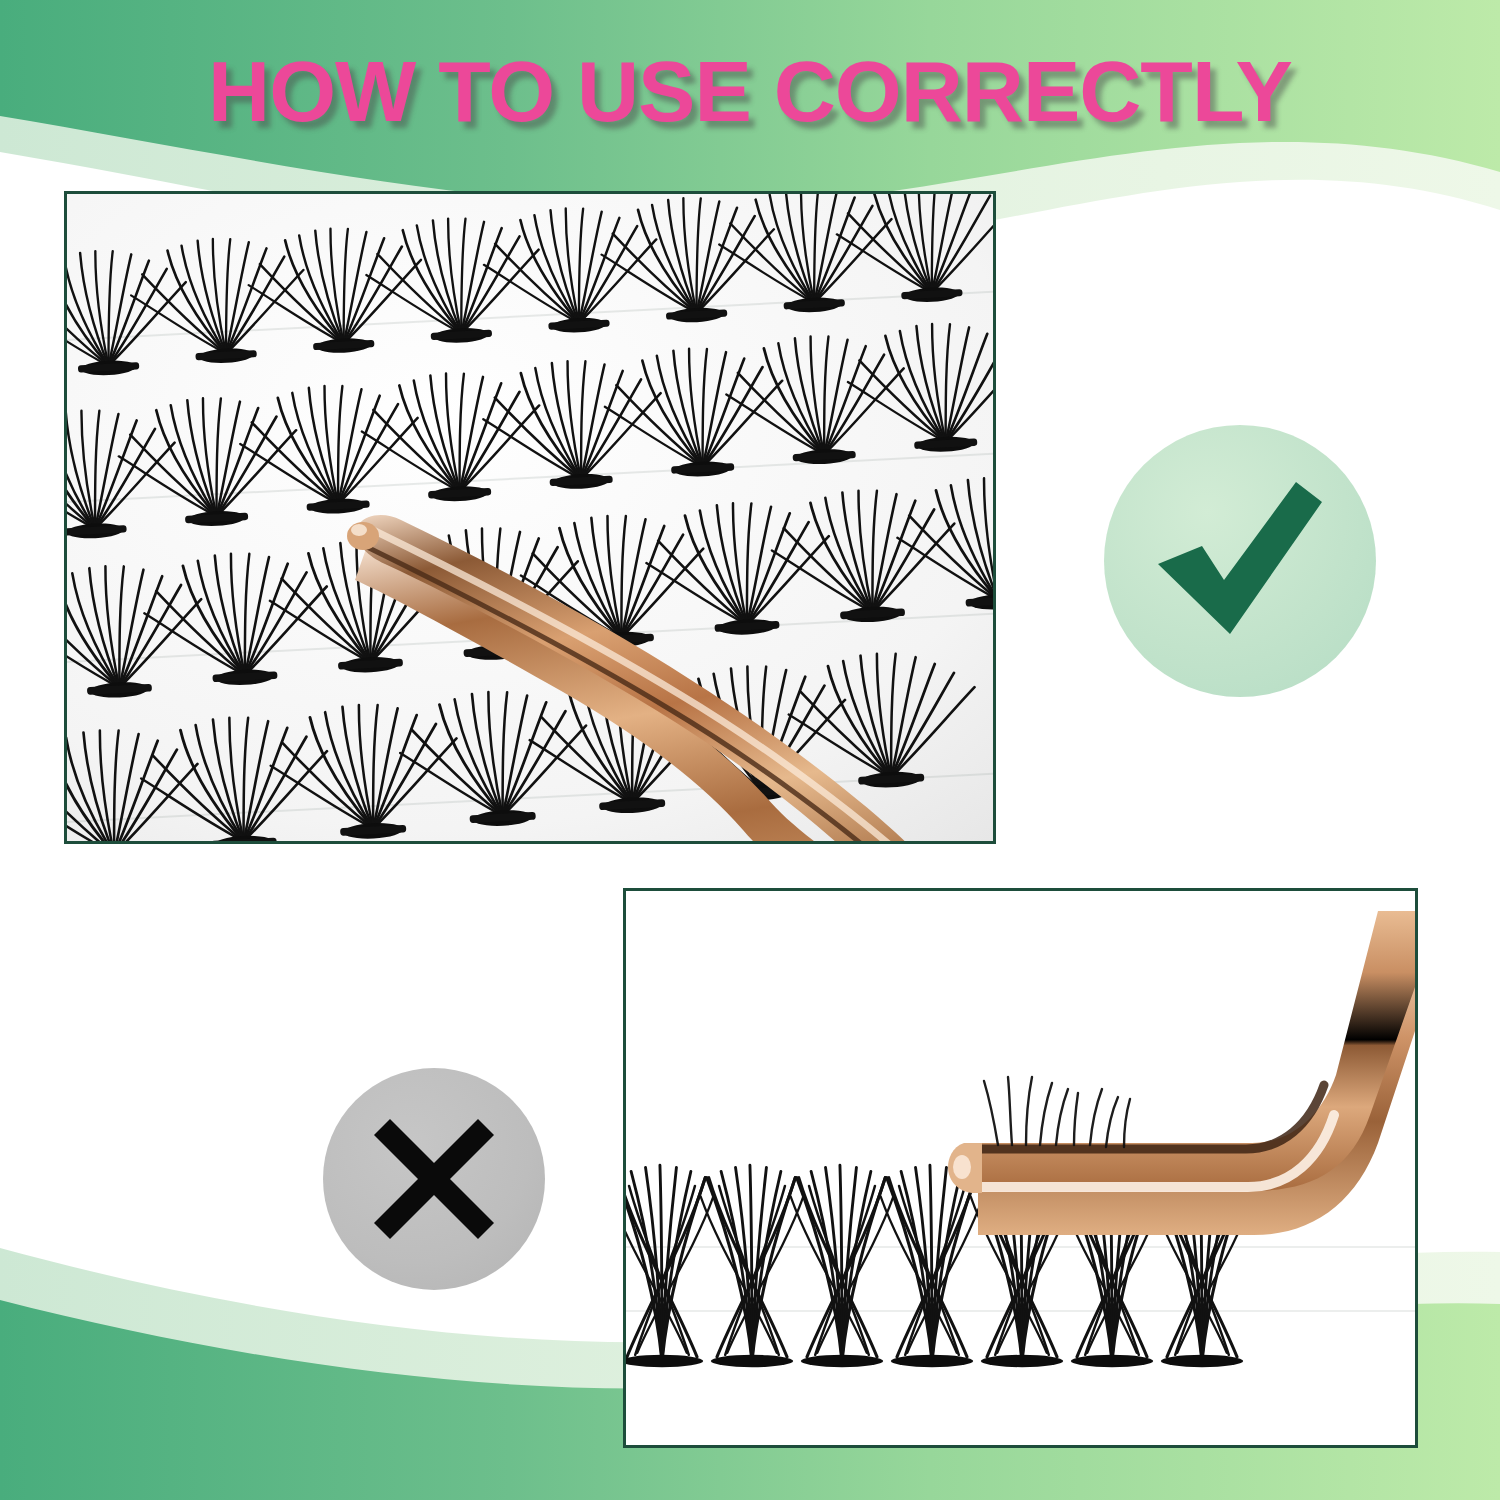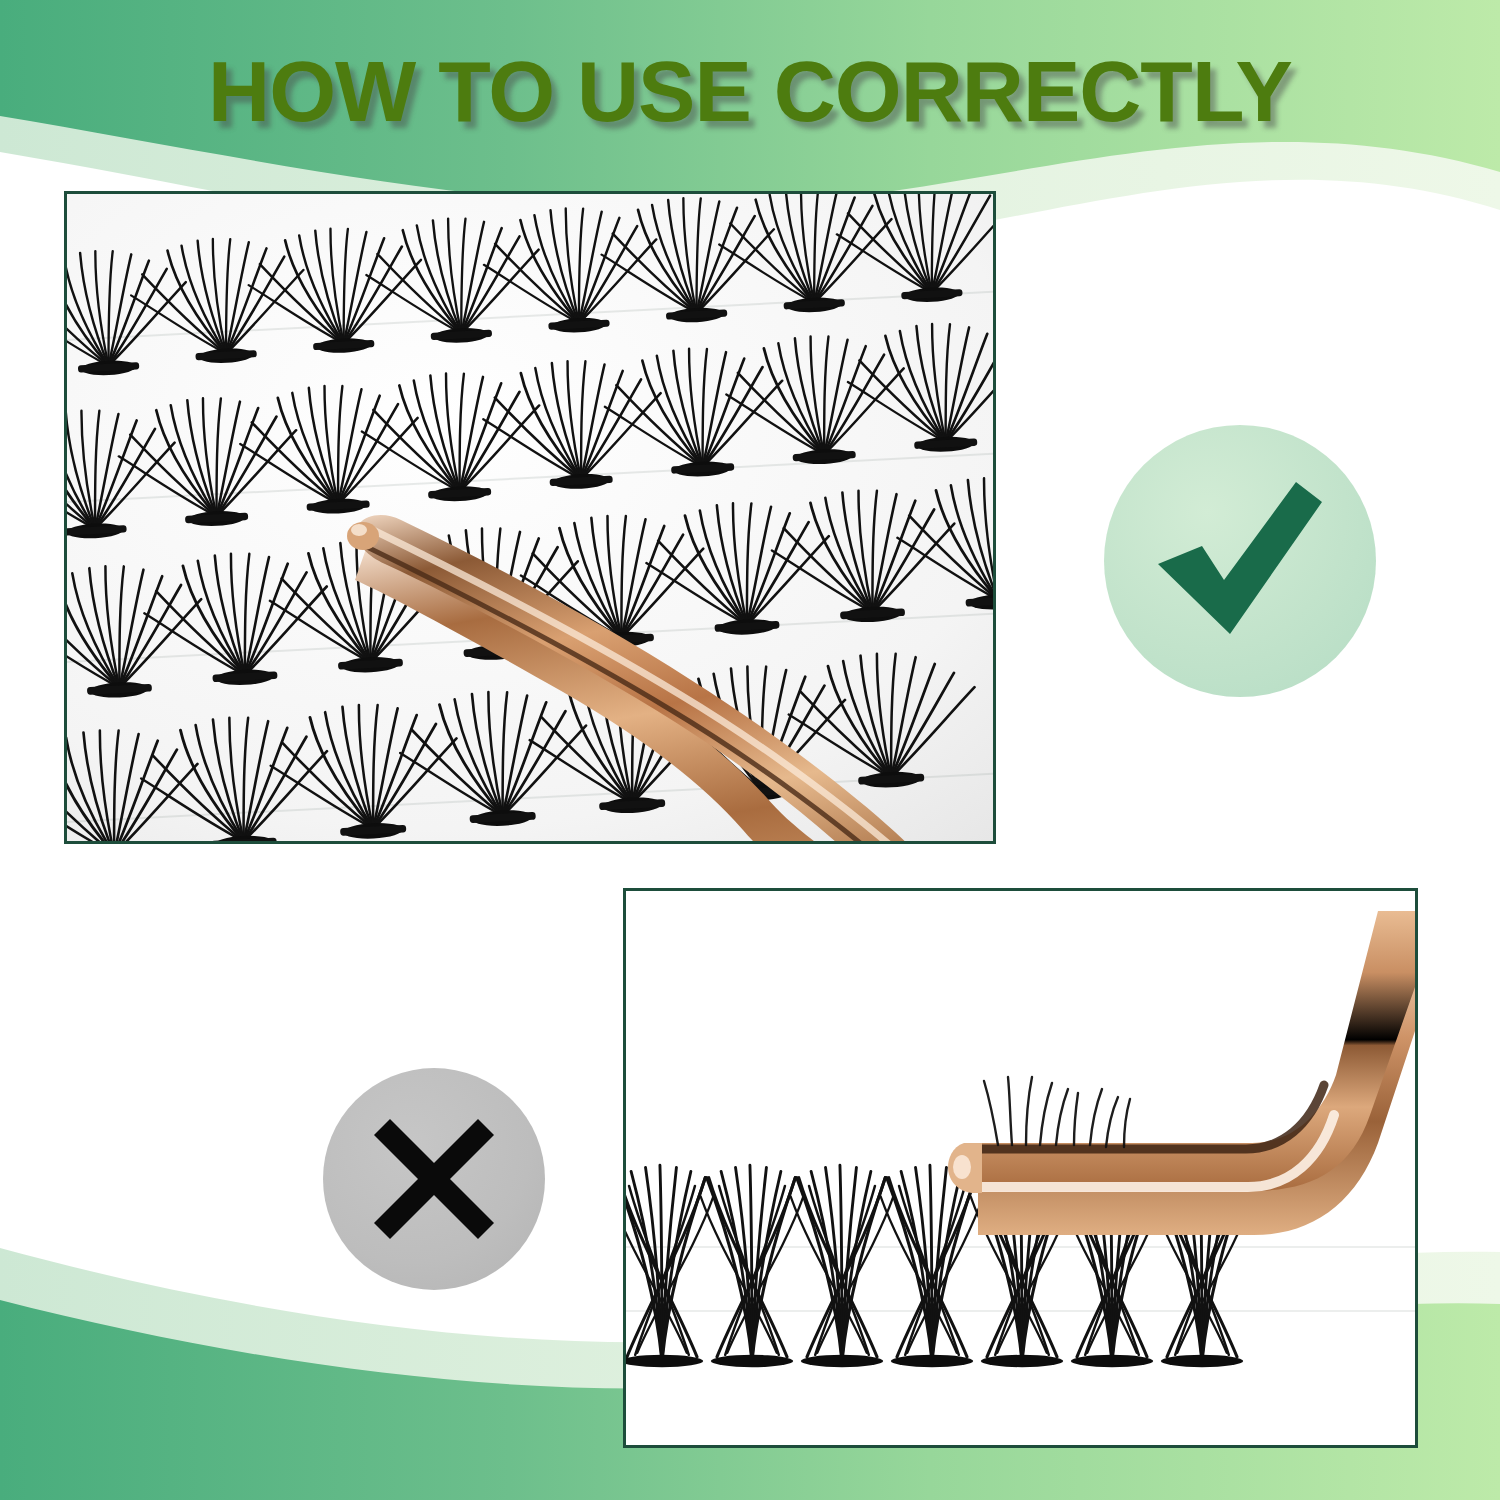--- a/index.html
+++ b/index.html
@@ -35,21 +35,21 @@
     text-align: center;
     z-index: 6;
   }
   #page-title {
     display: inline-block;
     font-family: "Liberation Sans Narrow", "Liberation Sans", sans-serif;
     font-weight: 700;
     font-size: 86px;
     line-height: 1;
     letter-spacing: -1px;
-    color: #4d7c0f;
+    color: #ec4899;
     transform: scaleX(1.0);
     text-shadow: 6px 7px 5px rgba(70,70,70,0.45);
     white-space: nowrap;
   }
 
   
   .photo-frame {
     position: absolute;
     border: 3px solid #1d4d3b;
     background: #ffffff;

